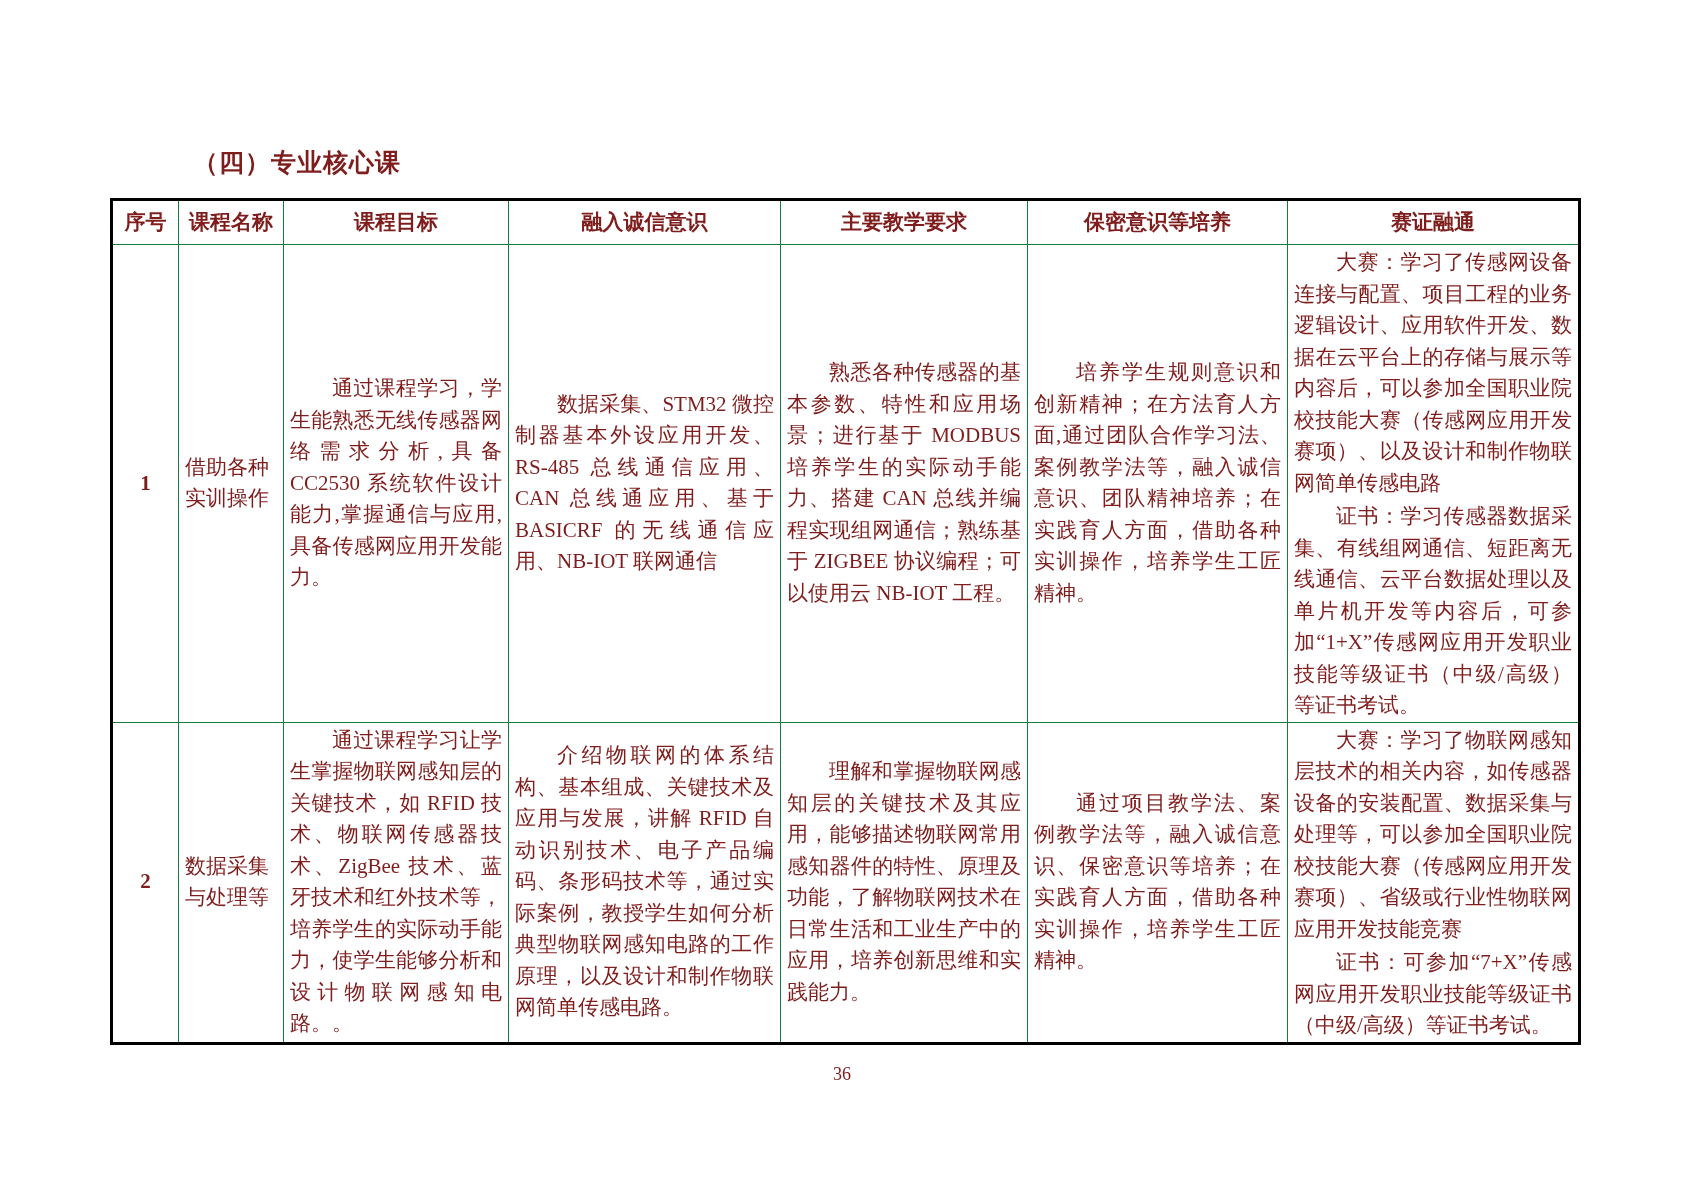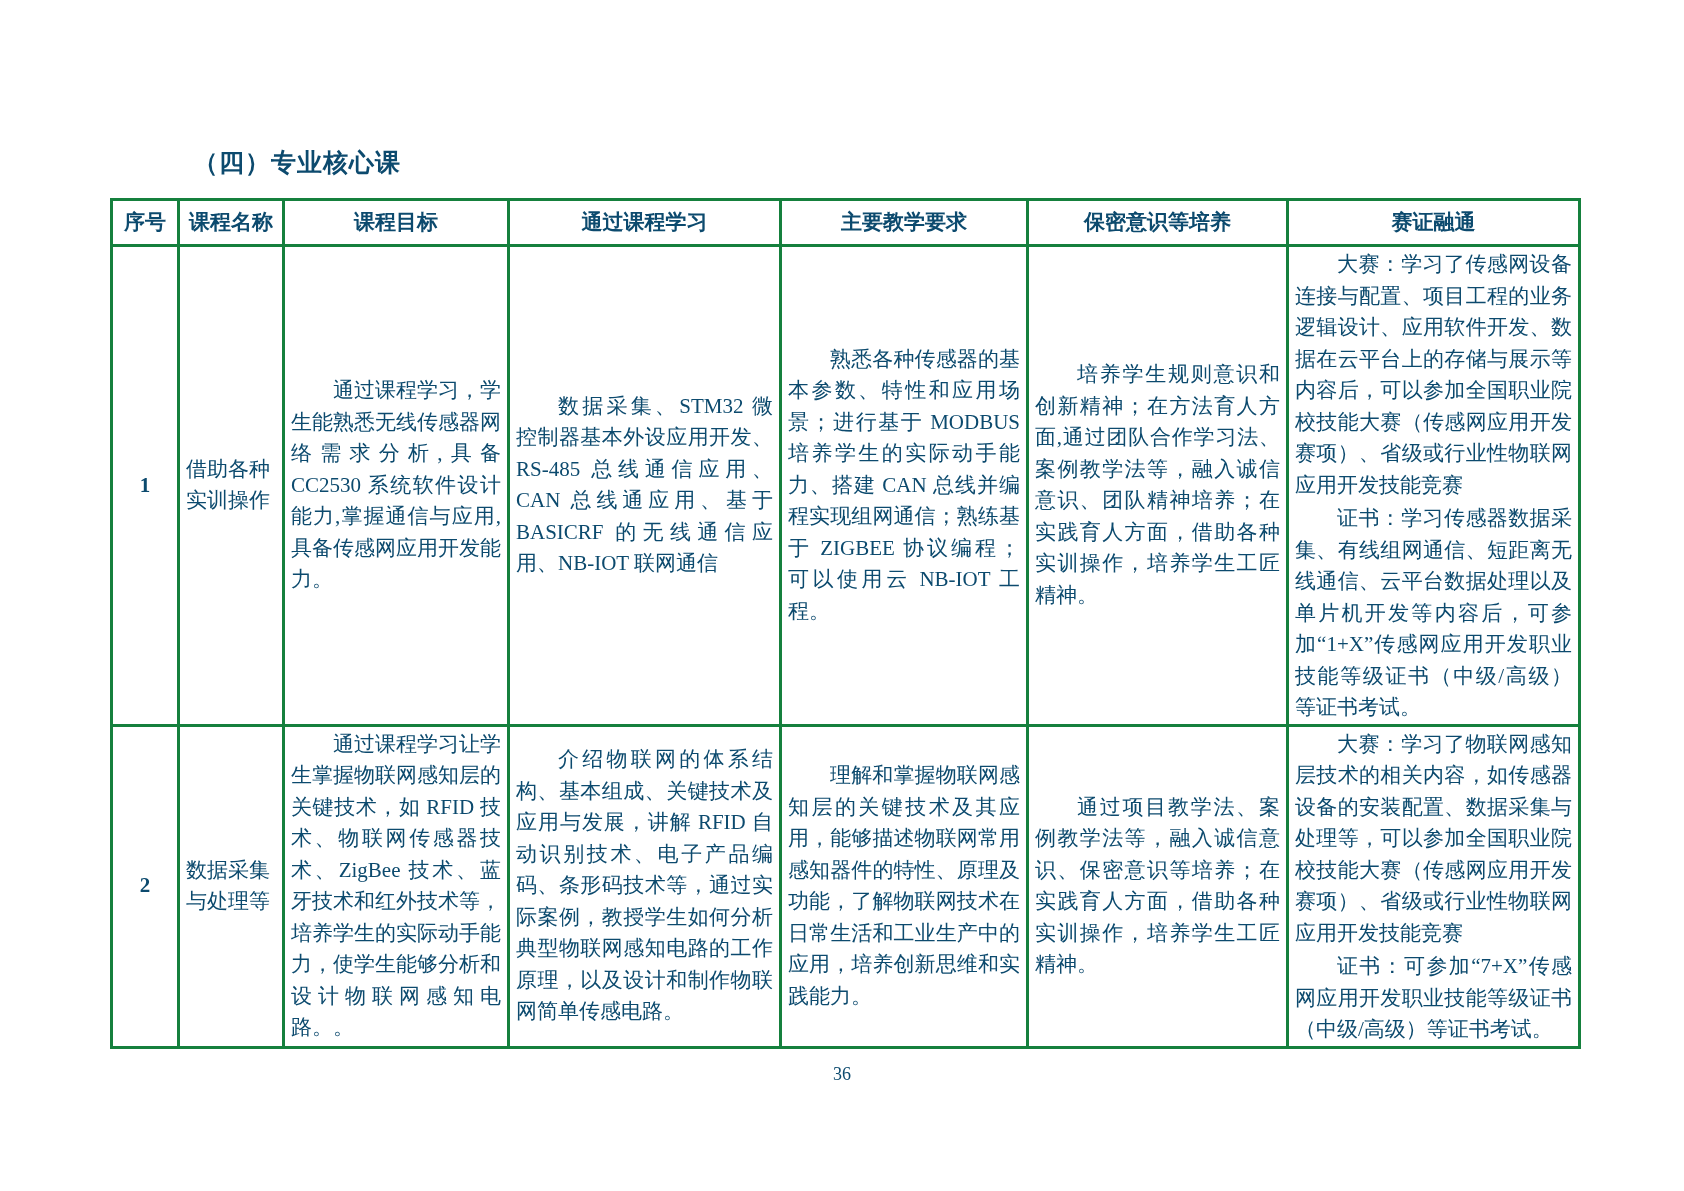--- a/index.html
+++ b/index.html
@@ -6,21 +6,21 @@
     margin: 0;
     padding: 0;
     background: #ffffff;
   }
   .page {
     position: relative;
     width: 1684px;
     height: 1191px;
     background: #ffffff;
     font-family: "Liberation Serif", "DejaVu Serif", serif;
-    color: #0c4a6e;
+    color: #7f1d1d;
     overflow: hidden;
   }
   .section-title {
     position: absolute;
     left: 193px;
     top: 146px;
     margin: 0;
     font-size: 25px;
     font-weight: bold;
     letter-spacing: 1px;
@@ -30,21 +30,21 @@
     position: absolute;
     left: 110px;
     top: 198px;
     width: 1468px;
     border-collapse: collapse;
     table-layout: fixed;
     border: 3px solid #000000;
   }
   table.core-table th,
   table.core-table td {
-    border: 3px solid #15803d;
+    border: 1px solid #15803d;
     padding: 0 6px;
     font-size: 21px;
     line-height: 31.5px;
     vertical-align: middle;
     overflow: hidden;
   }
   table.core-table thead th {
     height: 43px;
     font-weight: bold;
     text-align: center;
@@ -93,21 +93,21 @@
       <col style="width:272px">
       <col style="width:247px">
       <col style="width:260px">
       <col style="width:292px">
     </colgroup>
     <thead>
       <tr>
         <th>序号</th>
         <th>课程名称</th>
         <th>课程目标</th>
-        <th>通过课程学习</th>
+        <th>融入诚信意识</th>
         <th>主要教学要求</th>
         <th>保密意识等培养</th>
         <th>赛证融通</th>
       </tr>
     </thead>
     <tbody>
       <tr class="row-1">
         <td class="seq">1</td>
         <td class="cname">借助各种实训操作</td>
         <td class="body-cell">
@@ -116,21 +116,21 @@
         <td class="body-cell">
           <p class="para">数据采集、STM32 微控制器基本外设应用开发、RS-485 总线通信应用、CAN 总线通应用、基于 BASICRF 的无线通信应用、NB-IOT 联网通信</p>
         </td>
         <td class="body-cell">
           <p class="para">熟悉各种传感器的基本参数、特性和应用场景；进行基于 MODBUS 培养学生的实际动手能力、搭建 CAN 总线并编程实现组网通信；熟练基于 ZIGBEE 协议编程；可以使用云 NB-IOT 工程。</p>
         </td>
         <td class="body-cell">
           <p class="para">培养学生规则意识和创新精神；在方法育人方面,通过团队合作学习法、案例教学法等，融入诚信意识、团队精神培养；在实践育人方面，借助各种实训操作，培养学生工匠精神。</p>
         </td>
         <td class="body-cell vtop">
-          <p class="para">大赛：学习了传感网设备连接与配置、项目工程的业务逻辑设计、应用软件开发、数据在云平台上的存储与展示等内容后，可以参加全国职业院校技能大赛（传感网应用开发赛项）、省级或行业性物联网应用开发技能竞赛</p>
+          <p class="para">大赛：学习了传感网设备连接与配置、项目工程的业务逻辑设计、应用软件开发、数据在云平台上的存储与展示等内容后，可以参加全国职业院校技能大赛（传感网应用开发赛项）、以及设计和制作物联网简单传感电路</p>
           <p class="para">证书：学习传感器数据采集、有线组网通信、短距离无线通信、云平台数据处理以及单片机开发等内容后，可参加“1+X”传感网应用开发职业技能等级证书（中级/高级）等证书考试。</p>
         </td>
       </tr>
       <tr class="row-2">
         <td class="seq">2</td>
         <td class="cname">数据采集与处理等</td>
         <td class="body-cell">
           <p class="para">通过课程学习让学生掌握物联网感知层的关键技术，如 RFID 技术、物联网传感器技术、ZigBee 技术、蓝牙技术和红外技术等，培养学生的实际动手能力，使学生能够分析和设计物联网感知电路。。</p>
         </td>
         <td class="body-cell">

